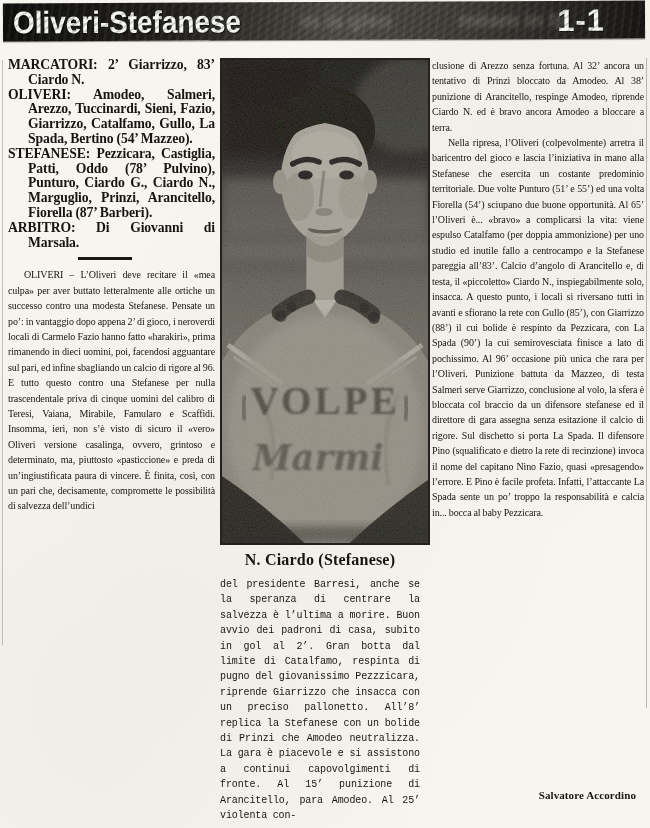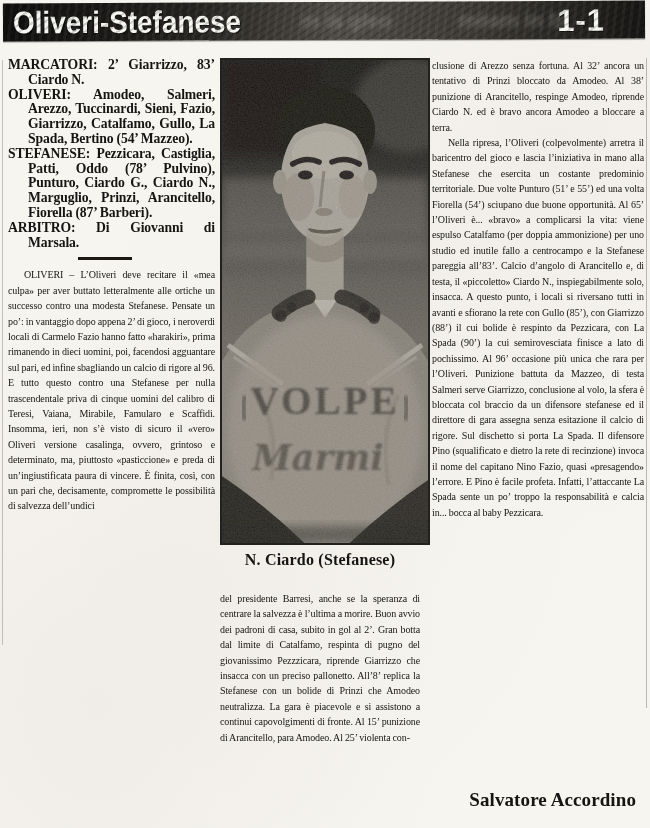--- a/index.html
+++ b/index.html
@@ -53,30 +53,30 @@
   .col { position:absolute; top:58px; text-align:justify; }
   .col-left  { left:8px;   width:207px; }
   .col-mid   { left:220px; width:200px; }
   .col-right { left:432px; width:212px; }
 
   p { margin:0; font-size:10px; line-height:15.4px; letter-spacing:-.12px; word-spacing:-.3px; }
   .team-line { font-weight:700; font-size:13.7px; line-height:14.8px; padding-left:20px; text-indent:-20px; }
   .divider { width:54px; height:3px; background:#1b1813; margin:7px 0 7px 70px; }
   .indent { text-indent:16px; }
   .flow { height:726px; overflow:hidden; }
-  .byline { margin-top:5px; text-align:right; padding-right:8px; font-weight:700; font-size:19px; letter-spacing:.1px; }
+  .byline { margin-top:5px; text-align:right; padding-right:8px; font-weight:700; font-size:11px; letter-spacing:.1px; }
 
   
   .photo-frame {
     width:210px; height:487px; box-sizing:border-box;
     border:2px solid #23211d; background:#3a3935;
   }
   .photo-frame svg { display:block; width:100%; height:100%; }
   .caption { margin-top:6px; text-align:center; font-weight:700; font-size:16px; letter-spacing:.2px; }
-  .col-mid .article { margin-top:22px; }
+  .col-mid .article { margin-top:8px;font-family:Liberation Mono, monospace; }
 
   
   .rule-left  { position:absolute; left:2px;  top:60px; width:1px; height:585px; background:rgba(88,84,74,.32); }
   .rule-right { position:absolute; left:646px; top:58px; width:1px; height:650px; background:rgba(88,84,74,.38); }
 </style>
 </head>
 <body>
 
 <div class="page">
 

